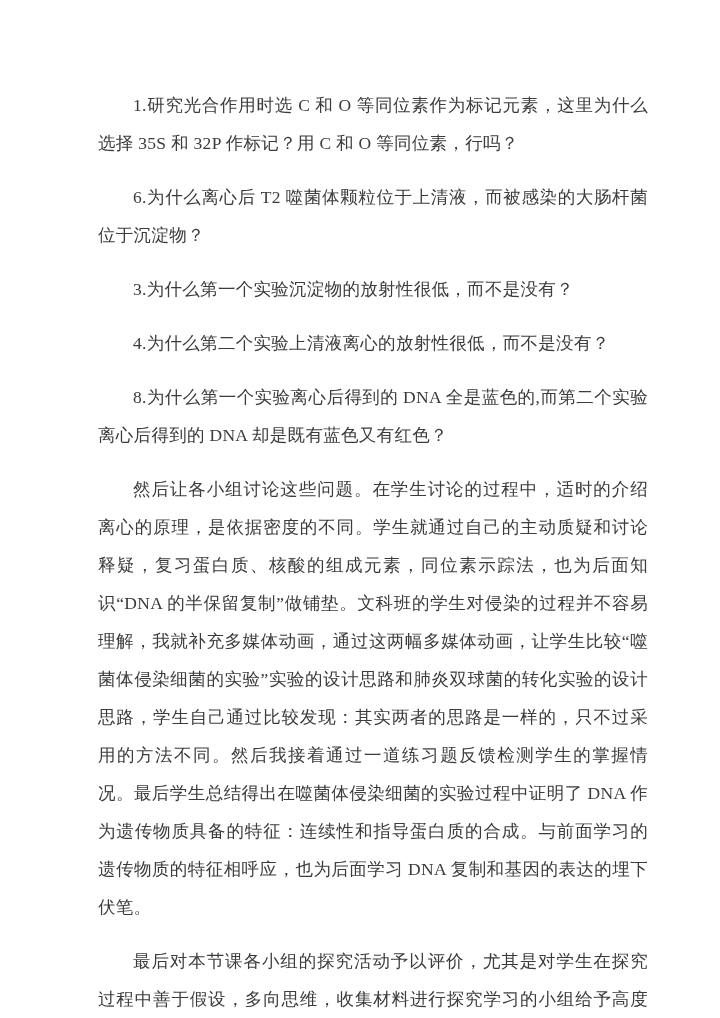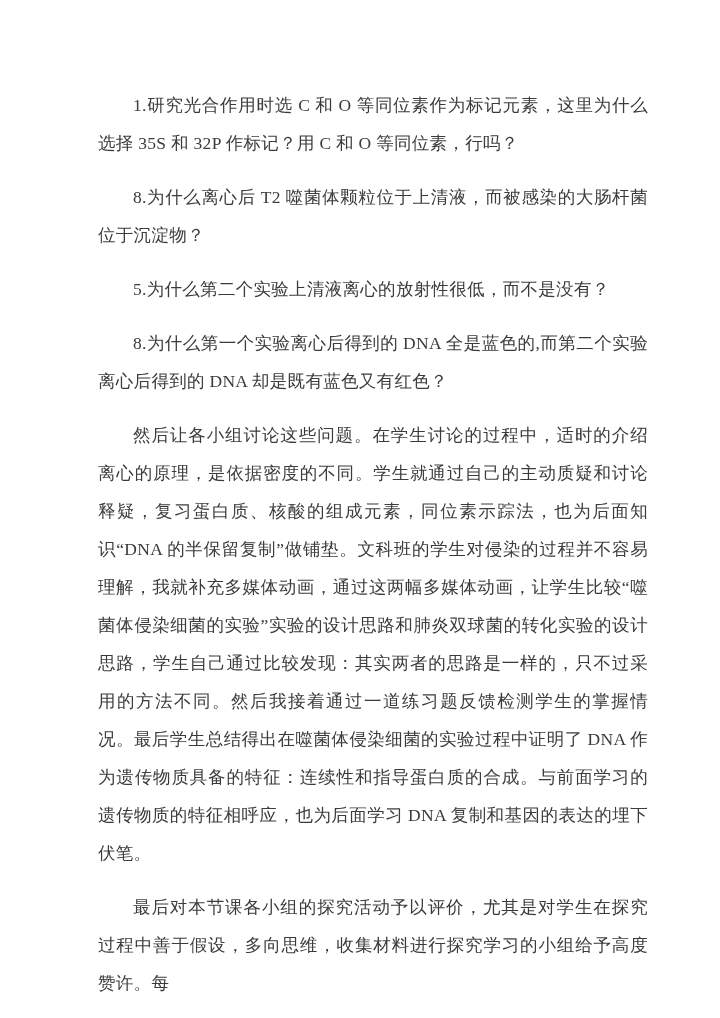--- a/index.html
+++ b/index.html
@@ -34,18 +34,19 @@
   }
   .para:last-child {
     margin-bottom: 0;
   }
 </style>
 </head>
 <body>
 
 <div class="page">
   <p class="para">1.研究光合作用时选 C 和 O 等同位素作为标记元素，这里为什么选择 35S 和 32P 作标记？用 C 和 O 等同位素，行吗？</p>
-  <p class="para">8.为什么离心后 T2 噬菌体颗粒位于上清液，而被感染的大肠杆菌位于沉淀物？</p>
-  <p class="para">5.为什么第二个实验上清液离心的放射性很低，而不是没有？</p>
+  <p class="para">6.为什么离心后 T2 噬菌体颗粒位于上清液，而被感染的大肠杆菌位于沉淀物？</p>
+  <p class="para">3.为什么第一个实验沉淀物的放射性很低，而不是没有？</p>
+  <p class="para">4.为什么第二个实验上清液离心的放射性很低，而不是没有？</p>
   <p class="para">8.为什么第一个实验离心后得到的 DNA 全是蓝色的,而第二个实验离心后得到的 DNA 却是既有蓝色又有红色？</p>
   <p class="para">然后让各小组讨论这些问题。在学生讨论的过程中，适时的介绍离心的原理，是依据密度的不同。学生就通过自己的主动质疑和讨论释疑，复习蛋白质、核酸的组成元素，同位素示踪法，也为后面知识“DNA 的半保留复制”做铺垫。文科班的学生对侵染的过程并不容易理解，我就补充多媒体动画，通过这两幅多媒体动画，让学生比较“噬菌体侵染细菌的实验”实验的设计思路和肺炎双球菌的转化实验的设计思路，学生自己通过比较发现：其实两者的思路是一样的，只不过采用的方法不同。然后我接着通过一道练习题反馈检测学生的掌握情况。最后学生总结得出在噬菌体侵染细菌的实验过程中证明了 DNA 作为遗传物质具备的特征：连续性和指导蛋白质的合成。与前面学习的遗传物质的特征相呼应，也为后面学习 DNA 复制和基因的表达的埋下伏笔。</p>
   <p class="para">最后对本节课各小组的探究活动予以评价，尤其是对学生在探究过程中善于假设，多向思维，收集材料进行探究学习的小组给予高度赞许。每</p>
 </div>
 
 </body></html>

